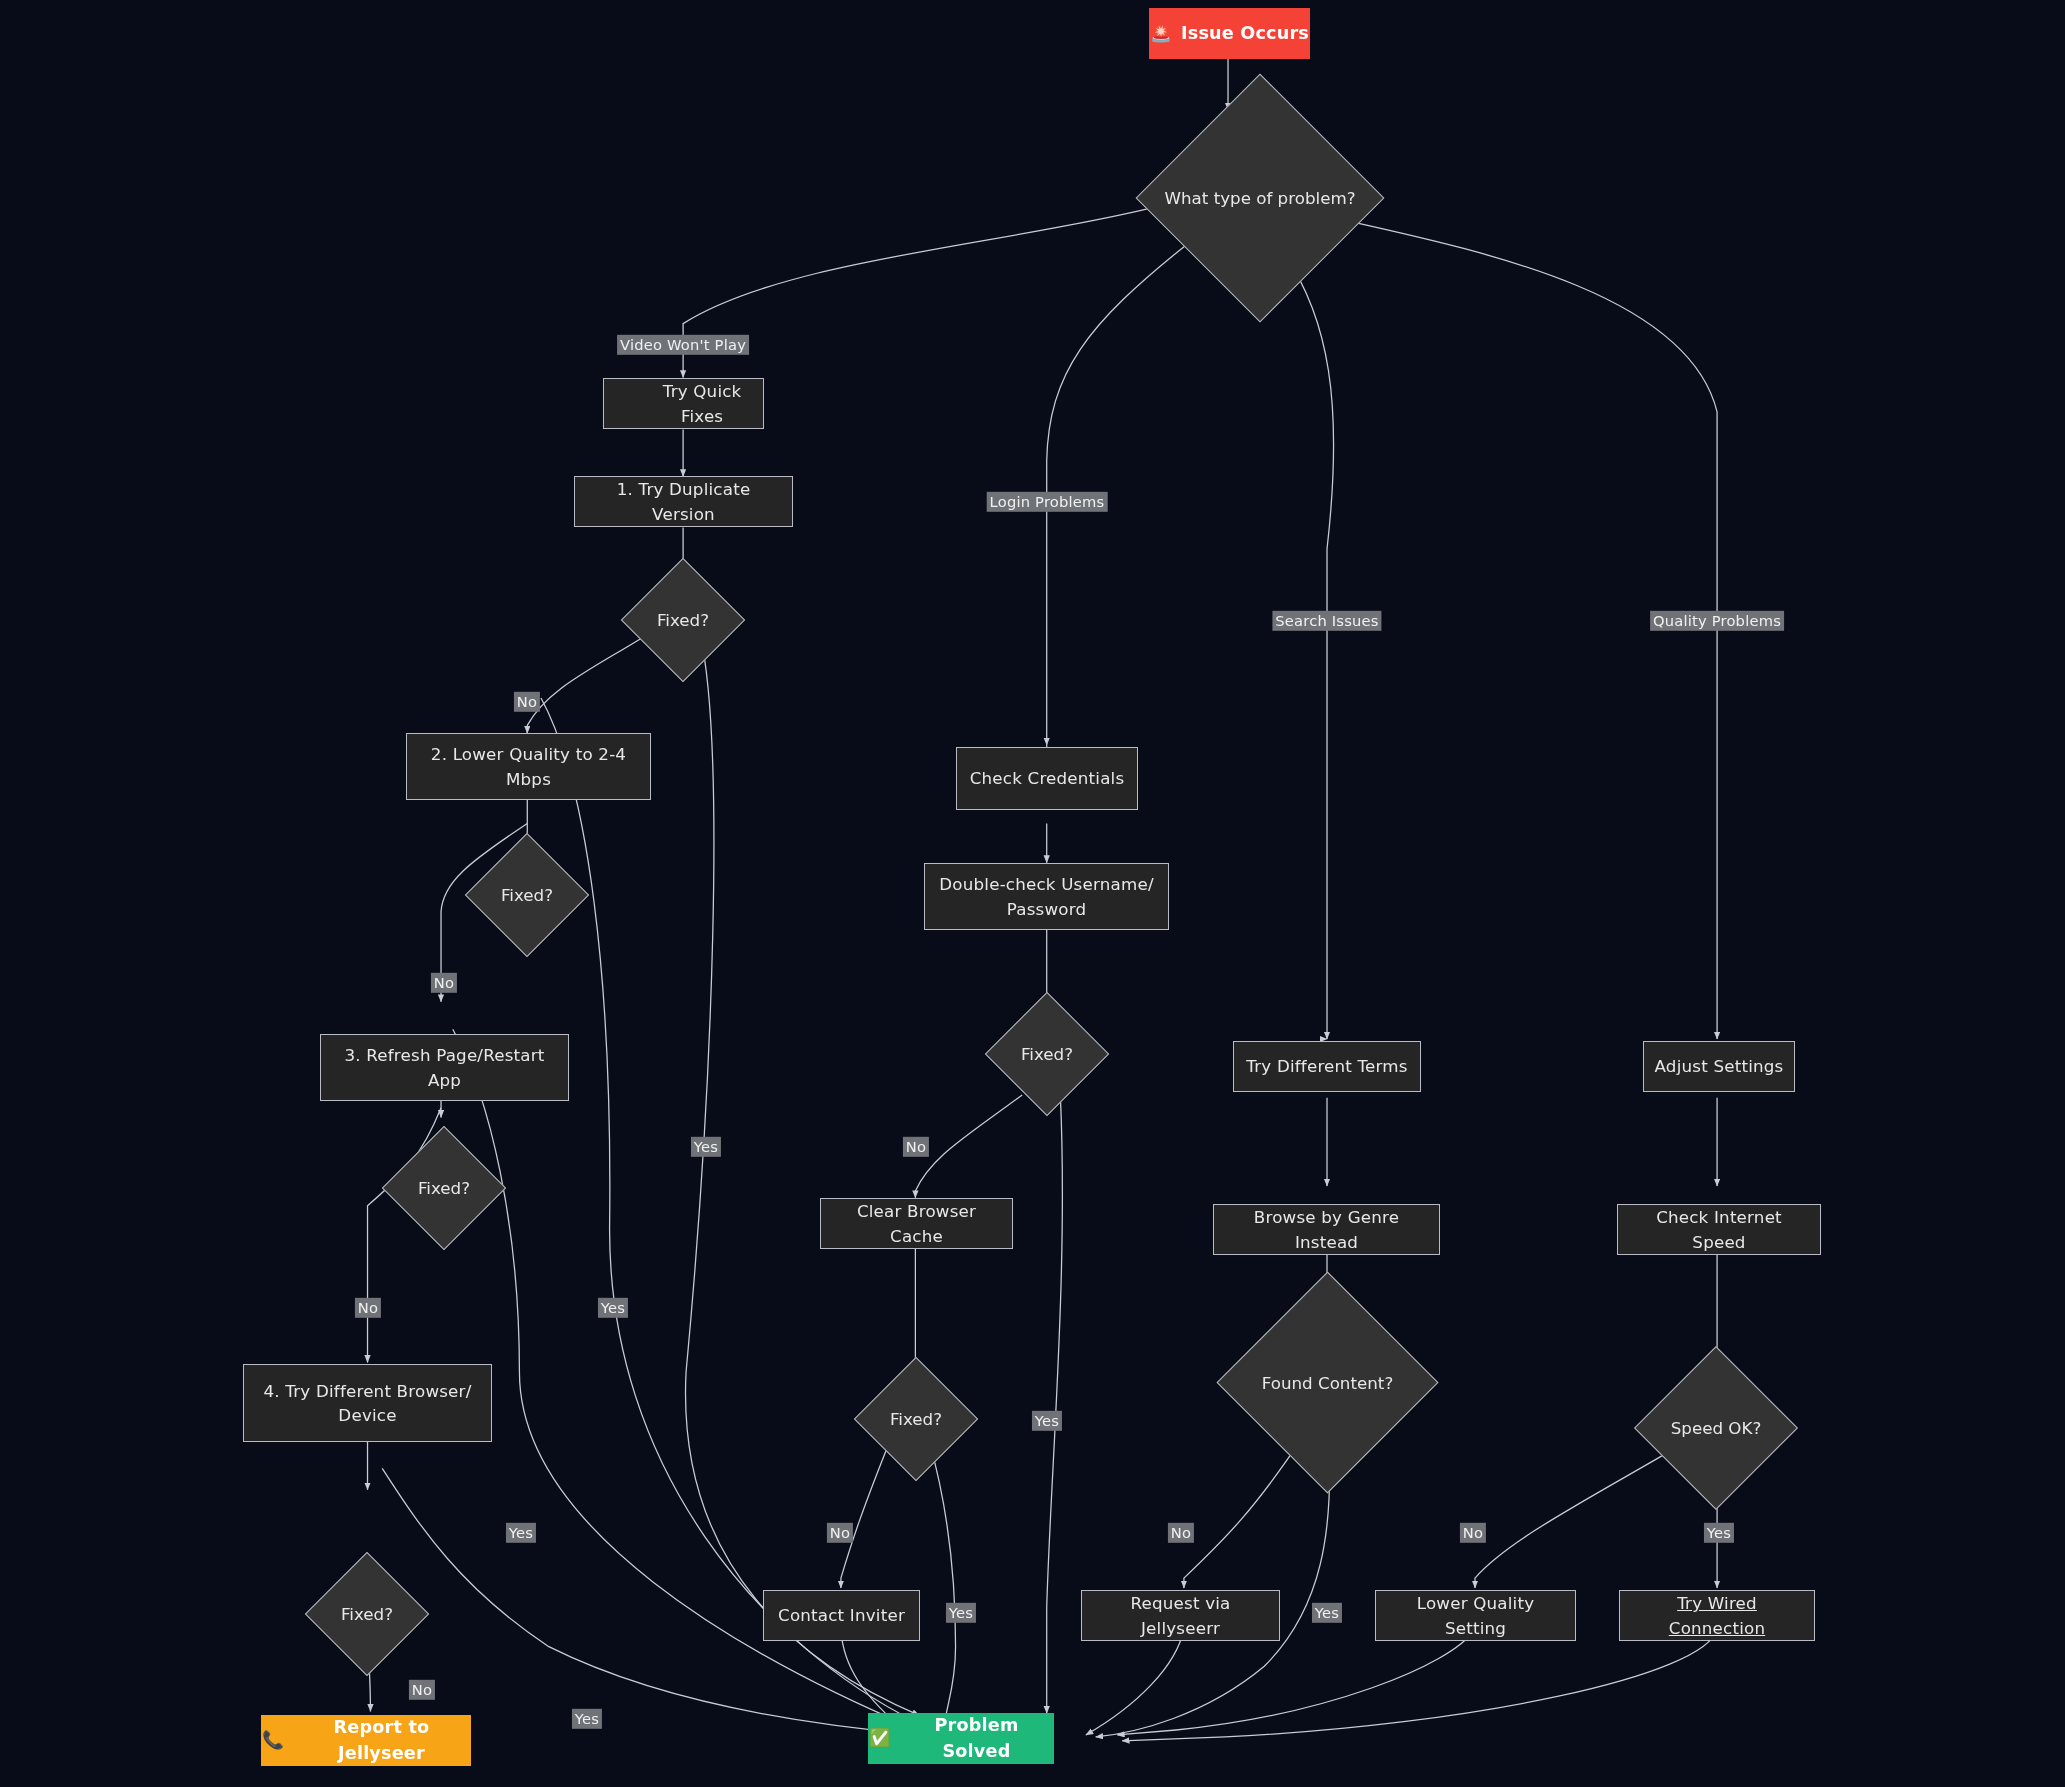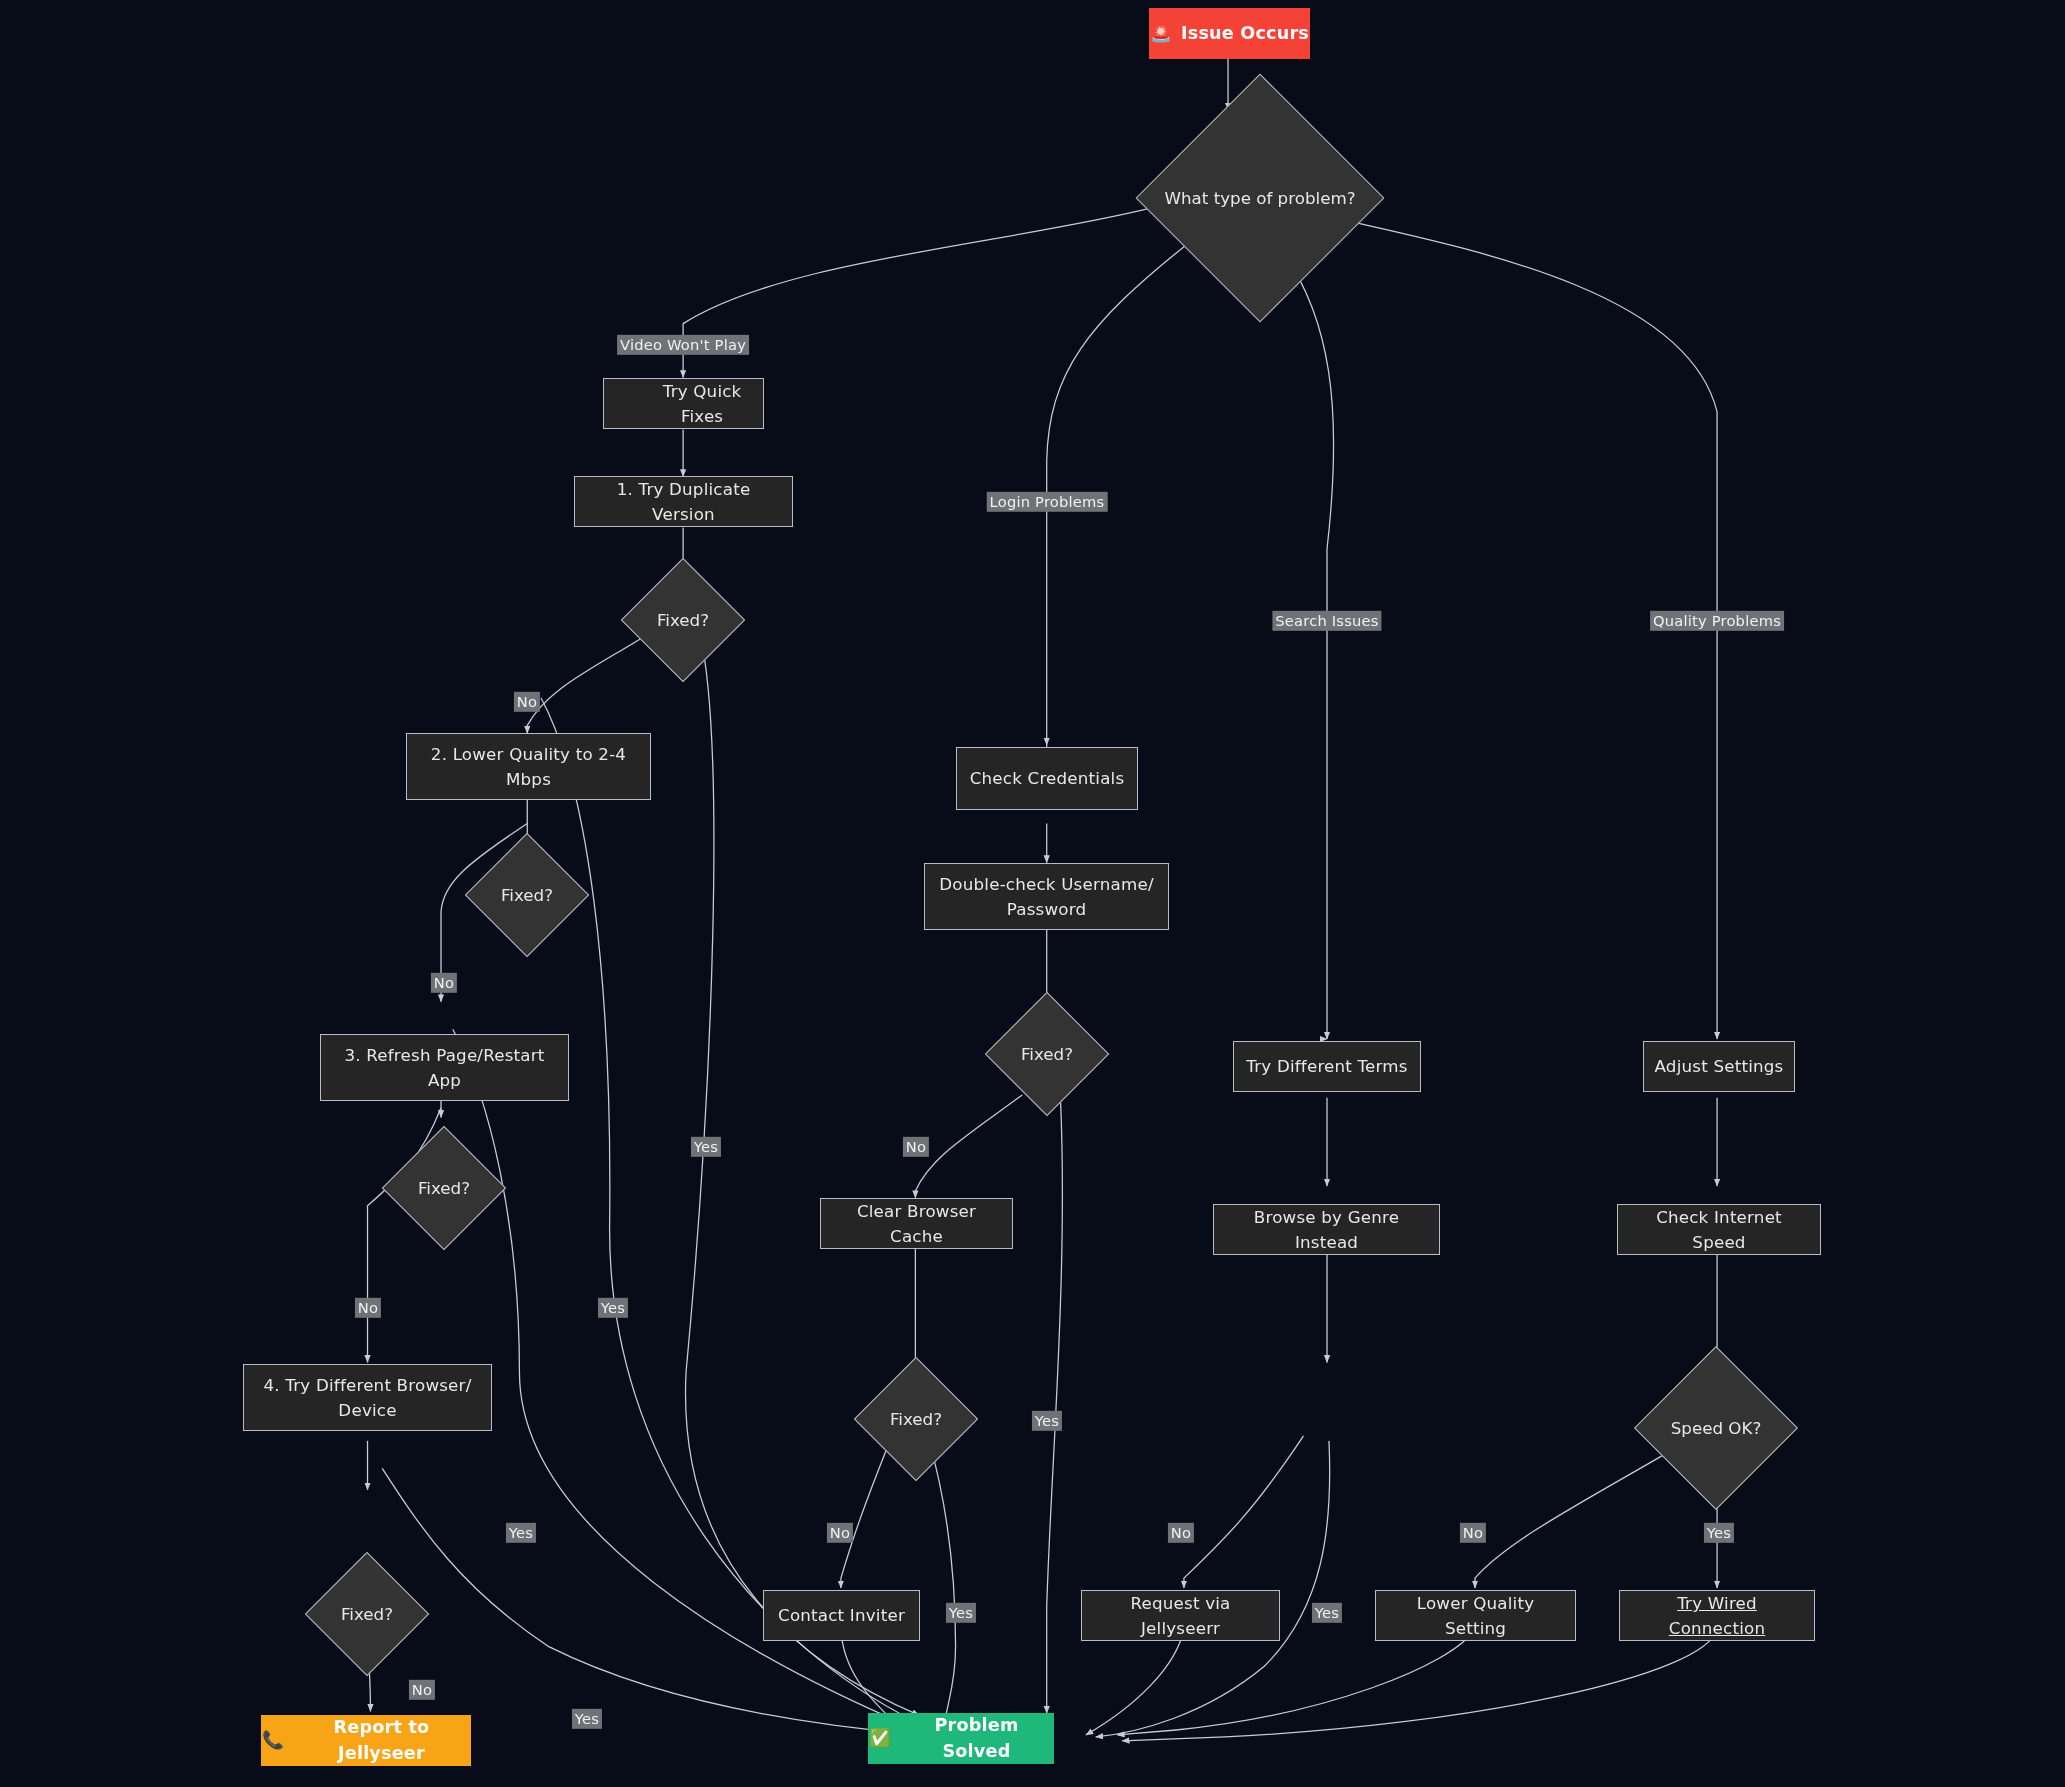--- a/index.html
+++ b/index.html
@@ -198,21 +198,21 @@
 
   <div class="node rect" style="left:320px; top:1034px; width:249px; height:67px;">
     <span>3. Refresh Page/Restart App</span>
   </div>
 
   <div class="diamond-wrap" style="left:400px; top:1144px; width:88px; height:88px;">
     <div class="diamond-shape"></div>
     <div class="diamond-label">Fixed?</div>
   </div>
 
-  <div class="node rect" style="left:243px; top:1364px; width:249px; height:67px;">
+  <div class="node rect" style="left:243px; top:1364px; width:249px; height:78px;">
     <span>4. Try Different Browser/ Device</span>
   </div>
 
   <div class="diamond-wrap" style="left:323px; top:1570px; width:88px; height:88px;">
     <div class="diamond-shape"></div>
     <div class="diamond-label">Fixed?</div>
   </div>
 
   <div class="node warn-node" style="left:261px; top:1715px; width:210px; height:51px;">
     <span class="node-emoji">📞</span>
@@ -246,20 +246,24 @@
   </div>
 
   <div class="node rect" style="left:1233px; top:1041px; width:188px; height:51px;">
     <span>Try Different Terms</span>
   </div>
 
   <div class="node rect" style="left:1213px; top:1204px; width:227px; height:51px;">
     <span>Browse by Genre Instead</span>
   </div>
 
+  <div class="diamond-wrap" style="left:1249px; top:1304px; width:157px; height:157px;">
+    <div class="diamond-shape"></div>
+    <div class="diamond-label">Found Content?</div>
+  </div>
 
   <div class="node rect" style="left:1081px; top:1590px; width:199px; height:51px;">
     <span>Request via Jellyseerr</span>
   </div>
 
   <div class="node rect" style="left:1643px; top:1041px; width:152px; height:51px;">
     <span>Adjust Settings</span>
   </div>
 
   <div class="node rect" style="left:1617px; top:1204px; width:204px; height:51px;">

